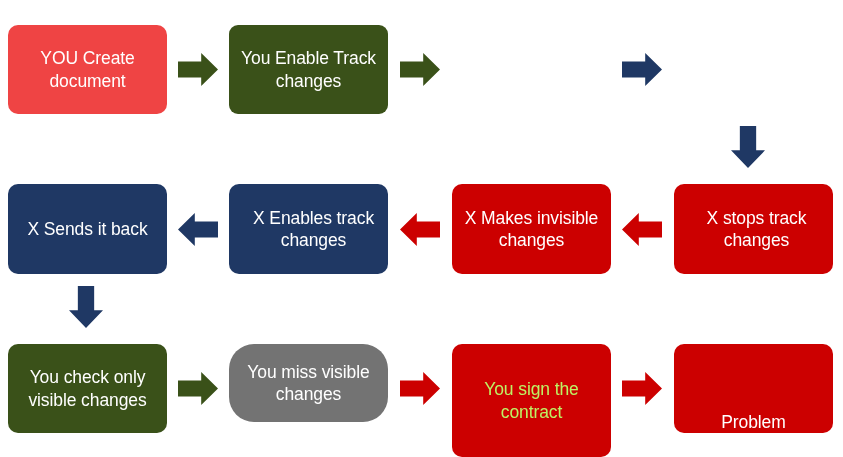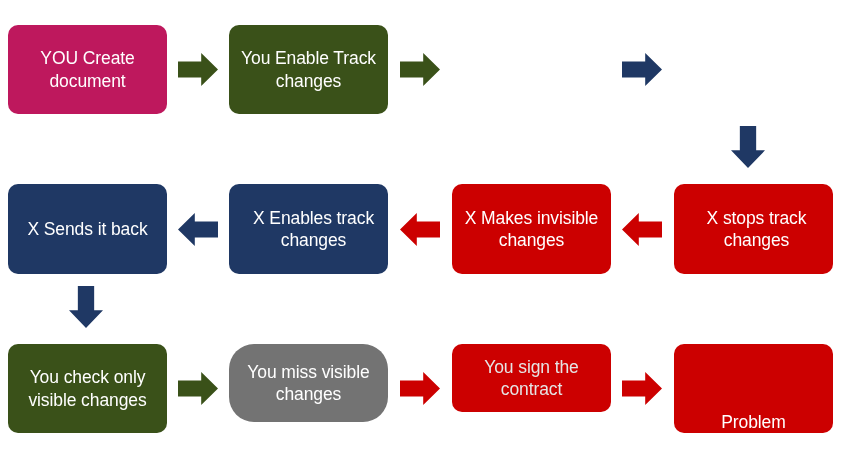--- a/index.html
+++ b/index.html
@@ -40,45 +40,45 @@
   .arrow svg {
     display: block;
     width: 100%;
     height: 100%;
   }
 </style>
 </head>
 <body>
 
 <div id="canvas" style="background: rgb(255, 255, 255);">
-    <div class="node" style="left: 8px; top: 25px; width: 159px; height: 89px; background: #be185d; color: rgb(255, 255, 255);">
+    <div class="node" style="left: 8px; top: 25px; width: 159px; height: 89px; background: #ef4444; color: rgb(255, 255, 255);">
       <span class="node-label">YOU Create document</span>
     </div>
-    <div class="node" style="left: 229px; top: 25px; width: 159px; height: 89px; background: rgb(58, 81, 25); color: rgb(255, 255, 255);">
+    <div class="node" style="left: 229px; top: 25px; width: 159px; height: 89px; background: rgb(58, 81, 25); color: rgb(255, 255, 255); border-radius: 9px;">
       <span class="node-label">You Enable Track changes</span>
     </div>
     <div class="node" style="left: 674px; top: 184px; width: 159px; height: 90px; background: rgb(204, 0, 0); color: rgb(255, 255, 255); padding-left: 16px;">
       <span class="node-label">X stops track changes</span>
     </div>
     <div class="node" style="left: 452px; top: 184px; width: 159px; height: 90px; background: rgb(204, 0, 0); color: rgb(255, 255, 255);">
       <span class="node-label">X Makes invisible changes</span>
     </div>
     <div class="node" style="left: 229px; top: 184px; width: 159px; height: 90px; background: rgb(31, 56, 100); color: rgb(255, 255, 255); padding-left: 20px;">
       <span class="node-label">X Enables track changes</span>
     </div>
     <div class="node" style="left: 8px; top: 184px; width: 159px; height: 90px; background: rgb(31, 56, 100); color: rgb(255, 255, 255);">
       <span class="node-label">X Sends it back</span>
     </div>
     <div class="node" style="left: 8px; top: 344px; width: 159px; height: 89px; background: rgb(58, 81, 25); color: rgb(255, 255, 255);">
       <span class="node-label">You check only visible changes</span>
     </div>
     <div class="node" style="left: 229px; top: 344px; width: 159px; height: 78px; background: #737373; color: rgb(255, 255, 255); border-radius: 25px;">
       <span class="node-label">You miss visible changes</span>
     </div>
-    <div class="node" style="left: 452px; top: 344px; width: 159px; height: 68px; background: rgb(204, 0, 0); color: #e5e5e5;">
+    <div class="node" style="left: 452px; top: 344px; width: 159px; height: 113px; background: rgb(204, 0, 0); color: #bef264;">
       <span class="node-label">You sign the contract</span>
     </div>
     <div class="node" style="left: 674px; top: 344px; width: 159px; height: 89px; background: rgb(204, 0, 0); color: rgb(255, 255, 255); align-items: flex-end;">
       <span class="node-label">Problem</span>
     </div>
     <div class="arrow" style="left: 178px; top: 53px; width: 40px; height: 33px;">
       <svg viewBox="0 0 100 100" preserveAspectRatio="none">
         <path d="M0,26 L58,26 L58,0 L100,50 L58,100 L58,74 L0,74 Z" fill="#3A5119"></path>
       </svg>
     </div>

